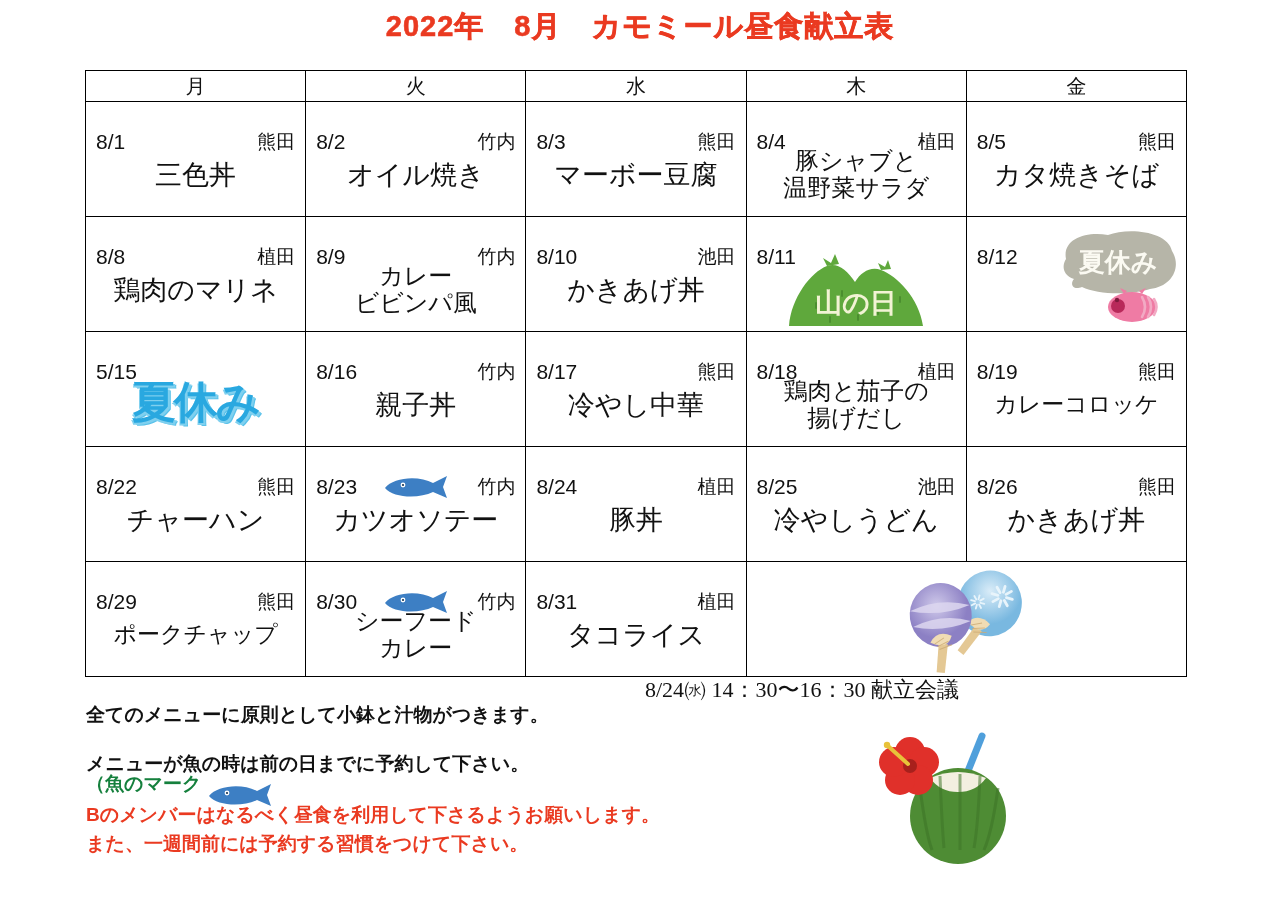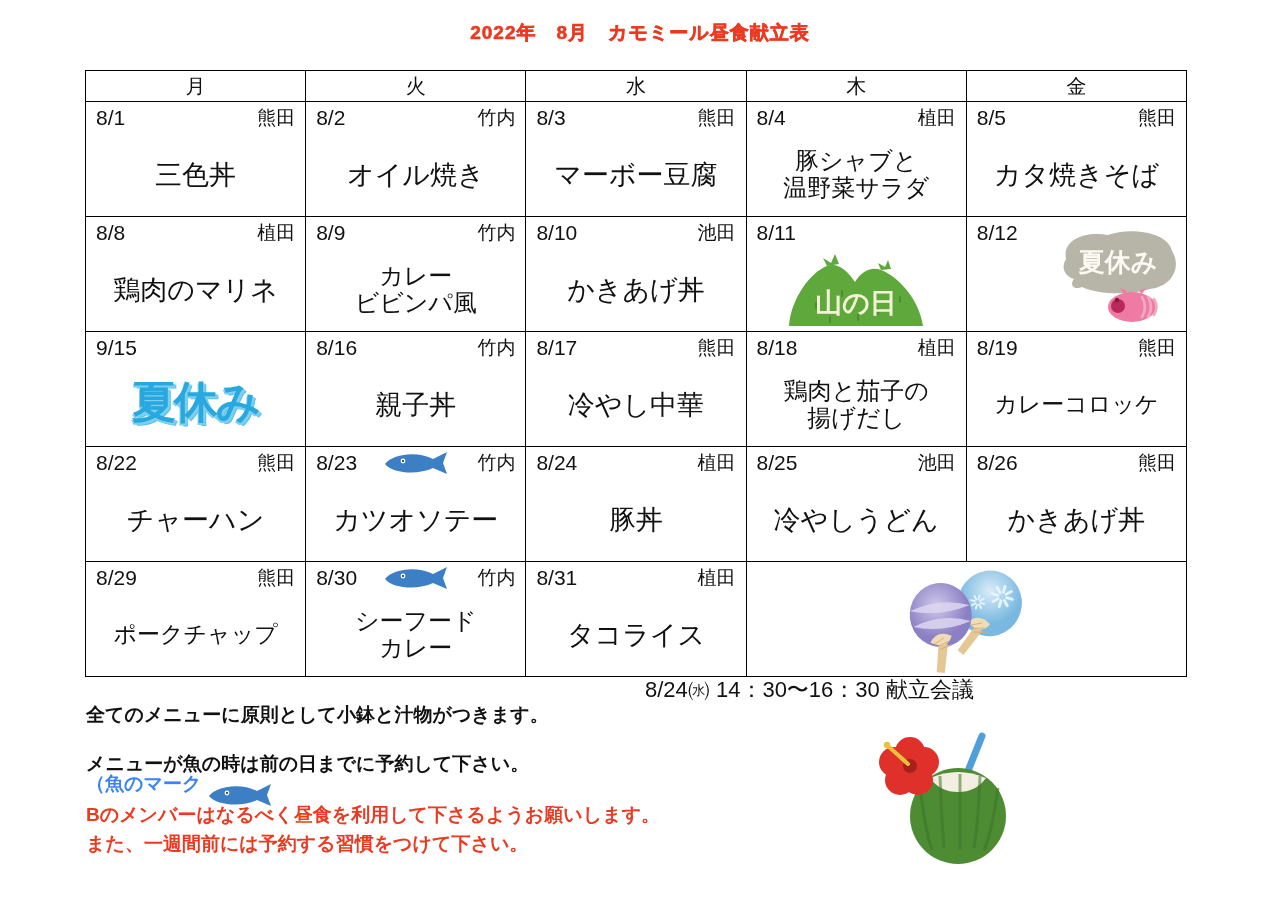--- a/index.html
+++ b/index.html
@@ -7,23 +7,23 @@
   body{
     width:1280px;height:905px;
     background:#ffffff;
     font-family:"Liberation Sans","DejaVu Sans",sans-serif;
     color:#111;
     overflow:hidden;
     position:relative;
   }
   
   #doc-title{
-    position:absolute;top:20px;left:0;width:1280px;
+    position:absolute;top:7px;left:0;width:1280px;
     text-align:center;
-    font-size:19px;font-weight:bold;
+    font-size:29px;font-weight:bold;
     letter-spacing:1px;
     color:#ea3a21;
     -webkit-text-stroke:0.6px #ea3a21;
     white-space:pre;
   }
   
   #calendar{
     position:absolute;left:85px;top:70px;
     width:1102px;
     border-collapse:collapse;
@@ -40,20 +40,21 @@
     font-size:20px;font-weight:normal;
     text-align:center;vertical-align:middle;
   }
   .daycell{height:114px;position:relative;}
   .cell-top{
     height:30px;
     display:flex;align-items:center;
     padding:2px 10px 0 10px;
     font-size:21px;
     box-sizing:border-box;
+    margin-top:24px;
   }
   .cell-date{flex:0 0 auto;}
   .cell-mid{flex:1 1 auto;display:flex;align-items:center;justify-content:center;}
   .cell-staff{flex:0 0 auto;font-size:19px;text-align:right;}
   .cell-menu{
     position:absolute;left:0;right:0;top:34px;bottom:2px;
     display:flex;align-items:center;justify-content:center;
     text-align:center;
     font-size:27px;
     line-height:1.12;
@@ -99,23 +100,23 @@
     display:flex;align-items:center;justify-content:center;
   }
   
   .note{
     position:absolute;
     font-weight:bold;
     letter-spacing:0px;
     white-space:pre-line;
   }
   #note-kobachi{left:86px;top:702px;font-size:19px;color:#111;}
-  #note-meeting{left:645px;top:675px;font-size:22px;color:#111;font-weight:normal;}
+  #note-meeting{left:645px;top:675px;font-size:22px;color:#111;font-weight:normal;font-family:Liberation Serif, serif;}
   #note-fish-1{left:86px;top:751px;font-size:19px;color:#111;}
-  #note-fish-2{left:86px;top:760px;font-size:19px;color:#3b82f6;display:flex;align-items:center;}
+  #note-fish-2{left:86px;top:760px;font-size:19px;color:#15803d;display:flex;align-items:center;}
   #note-red{left:86px;top:801px;font-size:19px;color:#ea3a21;line-height:1.5;}
   
   #coconut{position:absolute;left:870px;top:728px;width:170px;height:140px;}
 </style>
 </head>
 <body>
 
 <div id="doc-title">2022年　8月　カモミール昼食献立表</div>
 
 <table id="calendar">
@@ -239,21 +240,21 @@
                   <path d="M36 6 q6 10 0 20"></path>
                   <path d="M42 8 q5 8 0 16"></path>
                 </g>
               </g>
             </svg></div>
         </td>
       </tr>
       <tr>
         <td class="daycell">
           <div class="cell-top">
-            <span class="cell-date">9/15</span>
+            <span class="cell-date">5/15</span>
             <span class="cell-mid"></span>
             <span class="cell-staff"></span>
           </div>
           <div class="natsu-blue">
             <span>夏休み</span>
           </div>
         </td>
         <td class="daycell">
           <div class="cell-top">
             <span class="cell-date">8/16</span>

